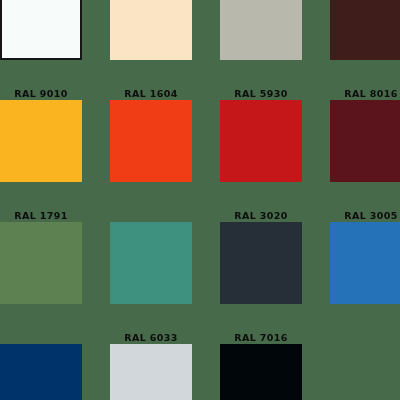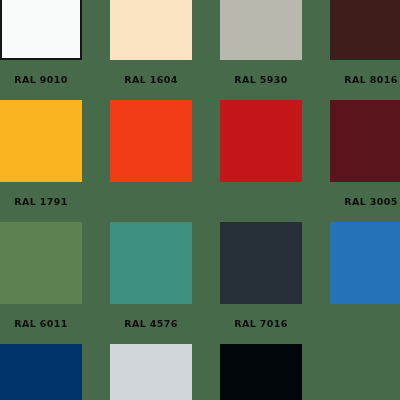--- a/index.html
+++ b/index.html
@@ -61,21 +61,21 @@
   .swatch-label {
     display: block;
     width: 100%;
     text-align: center;
     font-family: "DejaVu Sans", sans-serif;
     font-size: 9.5px;
     font-weight: bold;
     letter-spacing: 0.35px;
     color: #0d0d0d;
     line-height: 12px;
-    padding-top: 14px;
+    padding-top: 28px;
     white-space: nowrap;
   }
 </style>
 </head>
 <body style="background: rgb(71, 106, 74);">
 
 <div id="palette-board" style="background: rgb(71, 106, 74);">
   <div class="swatch-grid">
       <div class="swatch-cell">
         <div class="swatch-chip bordered" style="background: rgb(247, 251, 250);"></div>
@@ -95,32 +95,32 @@
       </div>
       <div class="swatch-cell">
         <div class="swatch-chip" style="background: rgb(249, 180, 31);"></div>
         <div class="swatch-label">RAL 1791</div>
       </div>
       <div class="swatch-cell">
         <div class="swatch-chip" style="background: rgb(240, 61, 22);"></div>
       </div>
       <div class="swatch-cell">
         <div class="swatch-chip" style="background: rgb(197, 22, 26);"></div>
+        <div class="swatch-label">RAL 3020</div>
       </div>
       <div class="swatch-cell">
         <div class="swatch-chip" style="background: rgb(91, 20, 28);"></div>
         <div class="swatch-label">RAL 3005</div>
       </div>
       <div class="swatch-cell">
         <div class="swatch-chip" style="background: rgb(94, 129, 82);"></div>
-        <div class="swatch-label">RAL 6011</div>
       </div>
       <div class="swatch-cell">
         <div class="swatch-chip" style="background: rgb(63, 145, 127);"></div>
-        <div class="swatch-label">RAL 4576</div>
+        <div class="swatch-label">RAL 6033</div>
       </div>
       <div class="swatch-cell">
         <div class="swatch-chip" style="background: rgb(38, 47, 56);"></div>
         <div class="swatch-label">RAL 7016</div>
       </div>
       <div class="swatch-cell">
         <div class="swatch-chip" style="background: rgb(37, 114, 184);"></div>
       </div>
       <div class="swatch-cell">
         <div class="swatch-chip" style="background: rgb(1, 51, 107);"></div>

